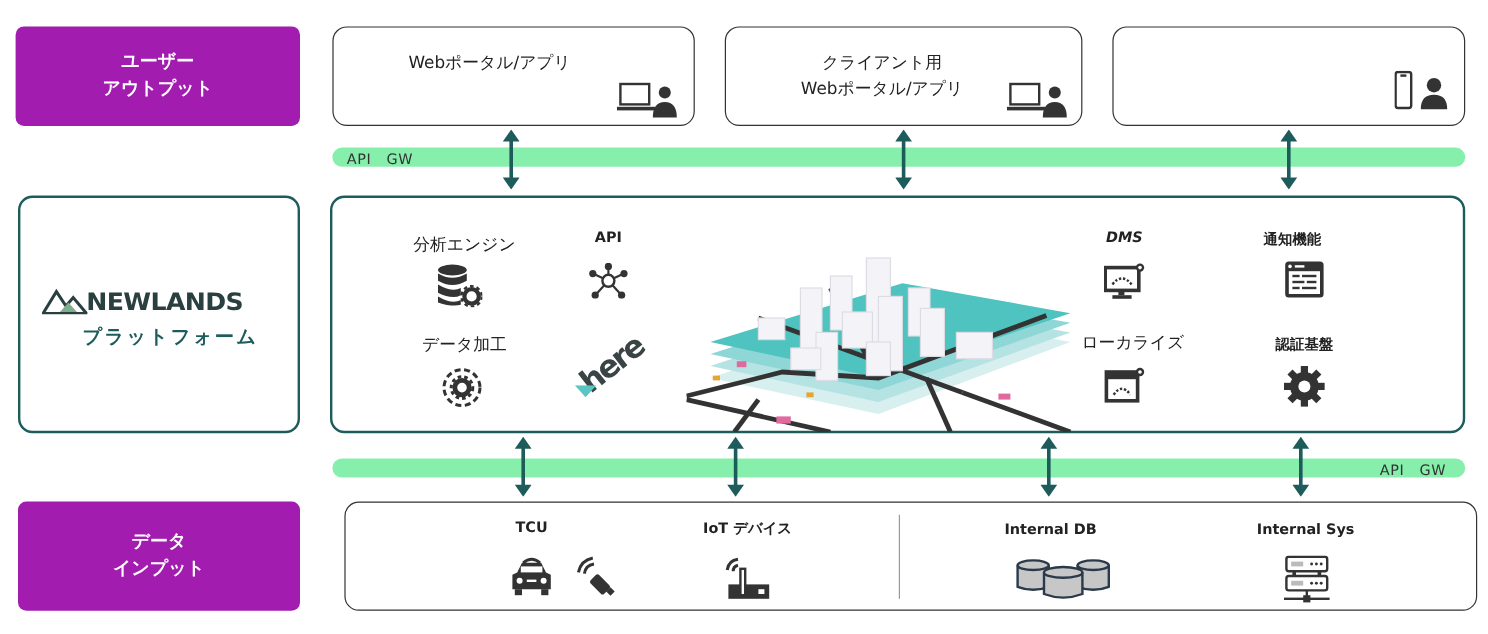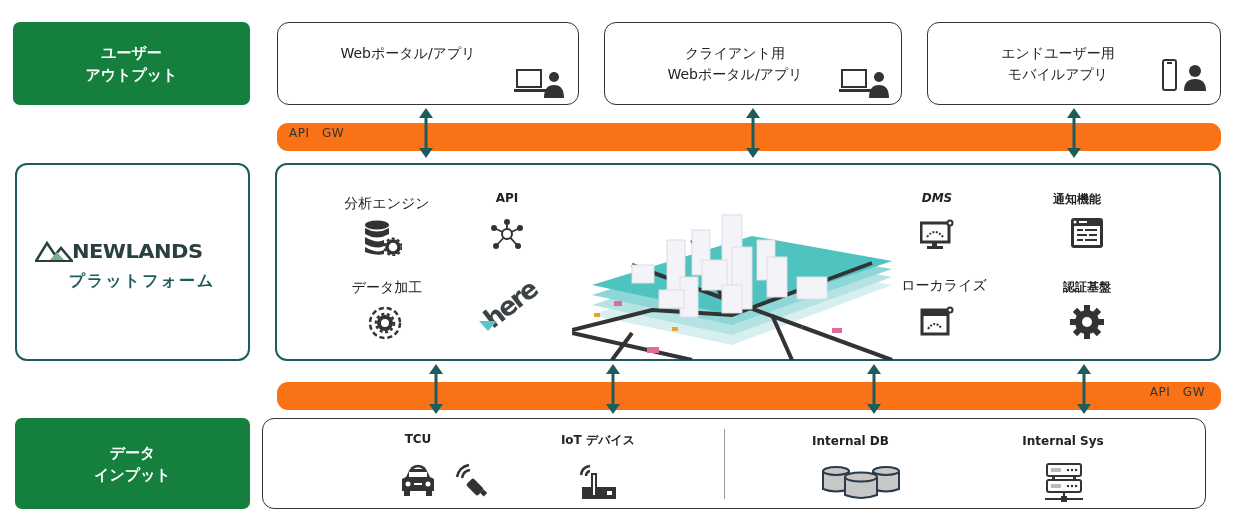--- a/index.html
+++ b/index.html
@@ -1,23 +1,23 @@
 <!DOCTYPE html>
 <html><head>
 <meta charset="utf-8">
 <style>
   * { box-sizing: border-box; margin: 0; padding: 0; }
   body { width: 1240px; height: 528px; background: #ffffff; position: relative; overflow: hidden;
          font-family: "DejaVu Sans", "Liberation Sans", sans-serif; color: #222; }
   .abs { position: absolute; }
-  .darkbox { background: #15803d; border-radius: 7px; color: #fff; display: flex; flex-direction: column;
-             align-items: center; justify-content: center; font-size: 15px; font-weight: bold; line-height: 22px; }
+  .darkbox { background: #a21caf; border-radius: 7px; color: #fff; display: flex; flex-direction: column;
+             align-items: center; justify-content: center; font-size: 15px; font-weight: bold; line-height: 22px; font-family: Liberation Mono, monospace; }
   .outbox { background: #fff; border: 1.5px solid #333; border-radius: 12px; }
   .tealbox { background: #fff; border: 2px solid #1e5c5c; border-radius: 12px; }
-  .bar { background: #f97316; border-radius: 11px; height: 28px; }
+  .bar { background: #86efac; border-radius: 11px; height: 16px; }
   .bar-label { font-size: 12px; color: #333; position: absolute; top: 2px; letter-spacing: 0.5px; }
   .center-text { text-align: center; font-size: 14px; line-height: 21px; color: #222; }
   .lbl { font-size: 14px; color: #222; text-align: center; white-space: nowrap; }
   .lbl-b { font-size: 12px; font-weight: bold; color: #222; text-align: center; white-space: nowrap; }
   .icon { position: absolute; }
   .arrow { position: absolute; width: 14px; }
 </style>
 </head>
 <body>
 
@@ -45,24 +45,20 @@
   </div>
   <svg class="icon" style="left:234px;top:44px;" width="52" height="32" viewBox="0 0 52 32">
     <rect x="3" y="3" width="24" height="17" fill="none" stroke="#333" stroke-width="2"></rect>
     <rect x="0" y="22" width="32" height="3" fill="#333"></rect>
     <circle cx="40" cy="10" r="5" fill="#333"></circle>
     <path d="M30 31 Q30 18 40 18 Q50 18 50 31 Z" fill="#333"></path>
   </svg>
 </div>
 
 <div class="abs outbox" style="left:927px;top:22px;width:294px;height:83px;">
-  <div class="abs center-text" style="left:55px;top:20px;width:150px;">
-    <div>エンドユーザー用</div>
-    <div>モバイルアプリ</div>
-  </div>
   <svg class="icon" style="left:234px;top:36px;" width="46" height="34" viewBox="0 0 46 34">
     <rect x="1" y="1" width="13" height="30" rx="2" fill="none" stroke="#333" stroke-width="2"></rect>
     <rect x="5" y="3" width="5" height="2" fill="#333"></rect>
     <circle cx="33" cy="12" r="6" fill="#333"></circle>
     <path d="M22 32 Q22 20 33 20 Q44 20 44 32 Z" fill="#333"></path>
   </svg>
 </div>
 
 <div class="abs bar" style="left:277px;top:123px;width:944px;">
   <span class="bar-label" style="left:12px;">API　GW</span>
@@ -249,21 +245,21 @@
   <polygon points="7,0 0,10 14,10" fill="#1e5c5c"></polygon>
     <rect x="5.5" y="8" width="3" height="34" fill="#1e5c5c"></rect>
     <polygon points="7,50 0,40 14,40" fill="#1e5c5c"></polygon>
 </svg>
 
 <div class="abs darkbox" style="left:15px;top:418px;width:235px;height:91px;">
   <span>データ</span>
   <span>インプット</span>
 </div>
 
-<div class="abs outbox" style="left:262px;top:418px;width:944px;height:91px;">
+<div class="abs outbox" style="left:287px;top:418px;width:944px;height:91px;">
   <div class="abs lbl-b" style="left:125px;top:13px;width:60px;">TCU</div>
   <svg class="icon" style="left:135px;top:40px;" width="40" height="40" viewBox="0 0 40 40">
     <path d="M13 10 Q20 4 27 10" fill="none" stroke="#333" stroke-width="2.5"></path>
     <path d="M16 13 Q20 10 24 13" fill="none" stroke="#333" stroke-width="2.5"></path>
     <path d="M8 18 L12 10 L28 10 L32 18 L36 20 L36 32 L4 32 L4 20 Z" fill="#333"></path>
     <rect x="11" y="13" width="18" height="5" fill="#fff"></rect>
     <circle cx="10" cy="25" r="2.5" fill="#fff"></circle>
       <circle cx="30" cy="25" r="2.5" fill="#fff"></circle>
     <rect x="16" y="24" width="8" height="2" fill="#fff"></rect>
     <rect x="6" y="32" width="6" height="5" fill="#333"></rect>

